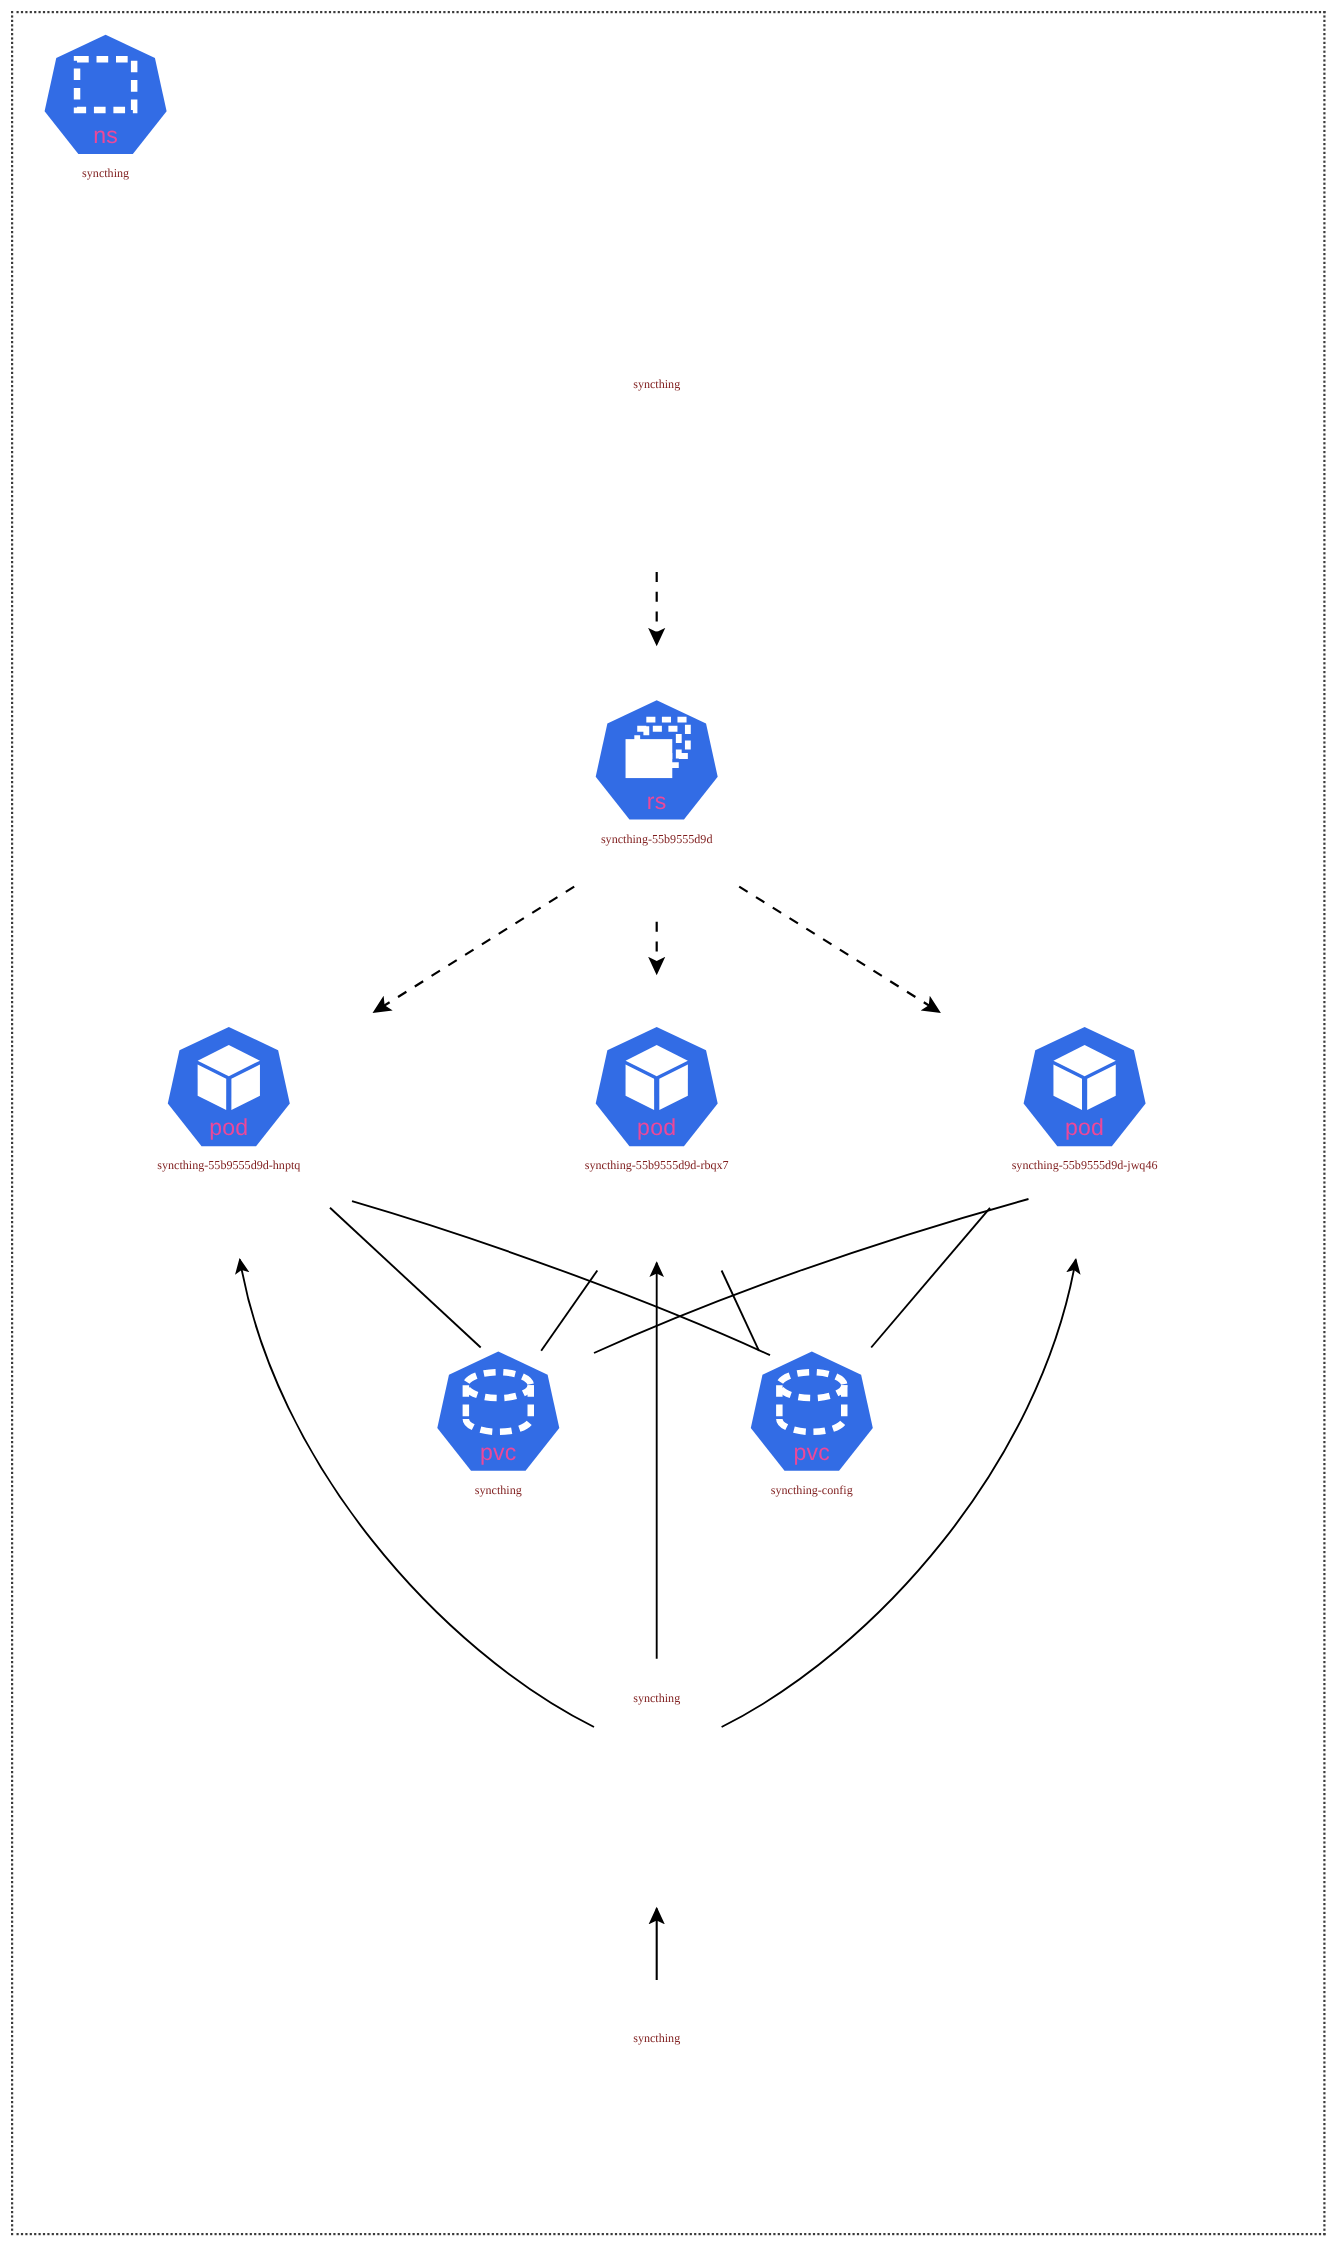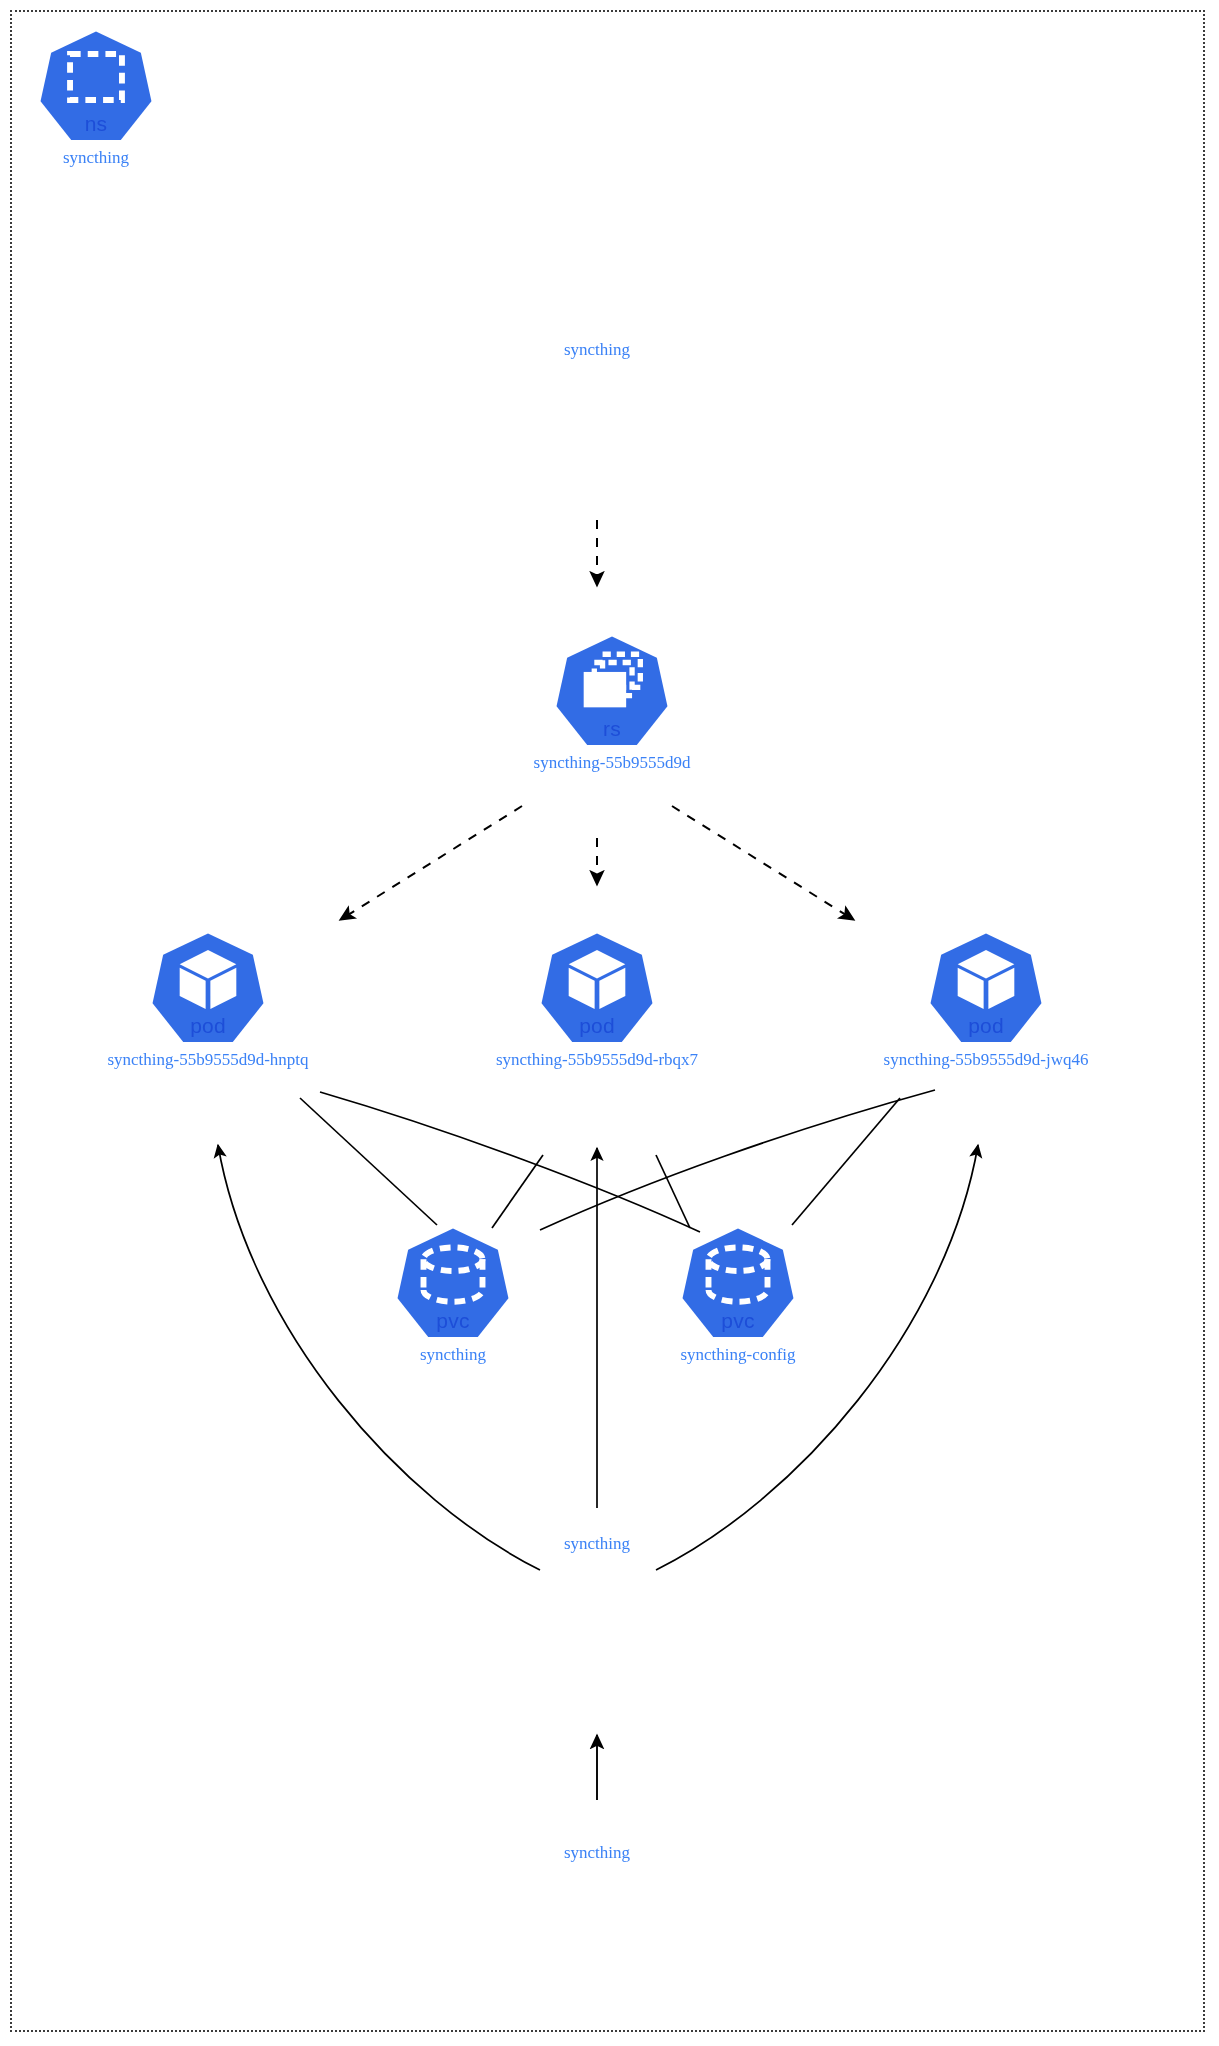--- a/index.html
+++ b/index.html
@@ -50,29 +50,29 @@
   .badge svg { display: block; width: 118px; height: 118px; }
   .badge .kind {
     position: absolute;
     left: 0;
     right: 0;
     bottom: 12px;
     text-align: center;
     font-family: "Liberation Sans", sans-serif;
     font-size: 21px;
     line-height: 21px;
-    color: #1d4ed8;
+    color: #ec4899;
     letter-spacing: 0.2px;
   }
   .node .caption {
     margin-top: 2px;
     font-family: "Liberation Serif", serif;
-    font-size: 17px;
+    font-size: 11px;
     line-height: 20px;
-    color: #3b82f6;
+    color: #7f1d1d;
     white-space: nowrap;
   }
   
   .node.wide { width: 330px; margin-left: -165px; }
 </style>
 </head>
 <body>
 
 <div id="canvas">
 
@@ -142,21 +142,21 @@
       </svg>
       <div class="kind">ns</div>
     </div>
     <div class="caption">syncthing</div>
   </div>
 
   <div class="node" style="left:597px; top:338px;">
     <div class="caption">syncthing</div>
   </div>
 
-  <div class="node wide" style="left:612px; top:633px;">
+  <div class="node wide" style="left:597px; top:633px;">
     <div class="badge">
       <svg viewBox="0 0 100 100" xmlns="http://www.w3.org/2000/svg">
         <polygon points="50,3 88,21 97,62 71,95 29,95 3,62 12,21" fill="#326CE5"></polygon>
         <rect x="42" y="18" width="32" height="28" fill="none" stroke="#ffffff" stroke-width="4.5" stroke-dasharray="7,5"></rect>
         <rect x="35" y="25" width="32" height="28" fill="none" stroke="#ffffff" stroke-width="4.5" stroke-dasharray="7,5"></rect>
         <rect x="26" y="33" width="36" height="30" fill="#ffffff"></rect>
       </svg>
       <div class="kind">rs</div>
     </div>
     <div class="caption">syncthing-55b9555d9d</div>

